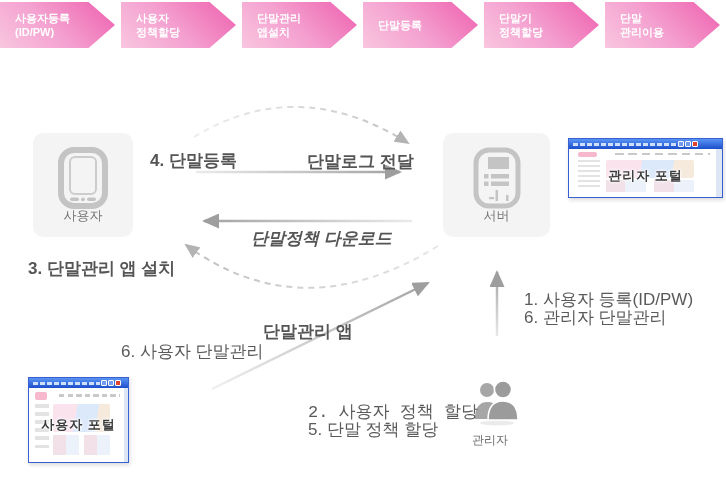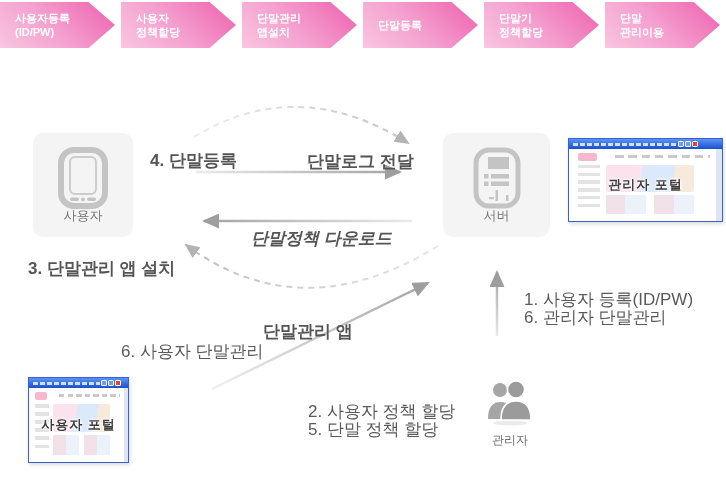--- a/index.html
+++ b/index.html
@@ -31,21 +31,21 @@
   .node-label { color: #757575; font-size: 13px; }
 
   
   .ann { position: absolute; color: #5a5a5a; font-size: 17px; white-space: nowrap; }
   .ann.strong { font-weight: bold; color: #555; }
 
   
   #arrow-layer { position: absolute; left: 0; top: 0; pointer-events: none; }
 
   
-  #admin-figure { position: absolute; left: 484px; top: 380px; width: 52px; text-align: center; }
+  #admin-figure { position: absolute; left: 472px; top: 380px; width: 52px; text-align: left; }
   #admin-figure .node-label { display: block; margin-top: 2px; font-size: 12px; color: #6a6a6a; }
 
   
   .mini-window {
     position: absolute; background: #ffffff;
     border: 1px solid #3a5fd0; box-shadow: 1px 2px 4px rgba(0,0,0,.15);
   }
   .mini-titlebar {
     height: 10px; background: linear-gradient(#5a95f5, #1c4ecb);
     display: flex; align-items: center; padding: 0 2px; gap: 1px;
@@ -196,21 +196,21 @@
       <div class="fake-logo"></div>
       <div class="fake-nav"></div>
       <div class="fake-side"></div>
       <div class="fake-hero"></div>
       <div class="fake-body"></div>
       <div class="fake-scroll"></div>
       <div class="portal-title">사용자 포털</div>
     </div>
   </div>
 
-  <div class="mini-window" style="left:568px; top:138px; width:155px; height:84px;">
+  <div class="mini-window" style="left:568px; top:138px; width:155px; height:60px;">
     <div class="mini-titlebar">
       <div class="mini-title-text"></div>
       <span class="mini-btn min"></span>
       <span class="mini-btn max"></span>
       <span class="mini-btn close"></span>
     </div>
     <div class="mini-content">
       <div class="fake-logo"></div>
       <div class="fake-nav"></div>
       <div class="fake-side"></div>
@@ -222,16 +222,16 @@
   </div>
 
   <div class="ann strong" style="left:150px; top:149px;">4. 단말등록</div>
   <div class="ann strong" style="left:307px; top:150px;">단말로그 전달</div>
   <div class="ann strong" style="left:251px; top:227px;font-style:italic;">단말정책 다운로드</div>
   <div class="ann strong" style="left:28px;  top:257px;">3. 단말관리 앱 설치</div>
   <div class="ann strong" style="left:263px; top:320px;">단말관리 앱</div>
   <div class="ann" style="left:121px; top:340px;">6. 사용자 단말관리</div>
   <div class="ann" style="left:524px; top:288px;">1. 사용자 등록(ID/PW)</div>
   <div class="ann" style="left:524px; top:306px;">6. 관리자 단말관리</div>
-  <div class="ann" style="left:308px; top:400px;">2. 사용자 정책 할당</div>
+  <div class="ann" style="left:308px; top:400px;font-family:Liberation Mono, monospace;">2. 사용자 정책 할당</div>
   <div class="ann" style="left:308px; top:418px;">5. 단말 정책 할당</div>
 
 </div>
 
 </body></html>

